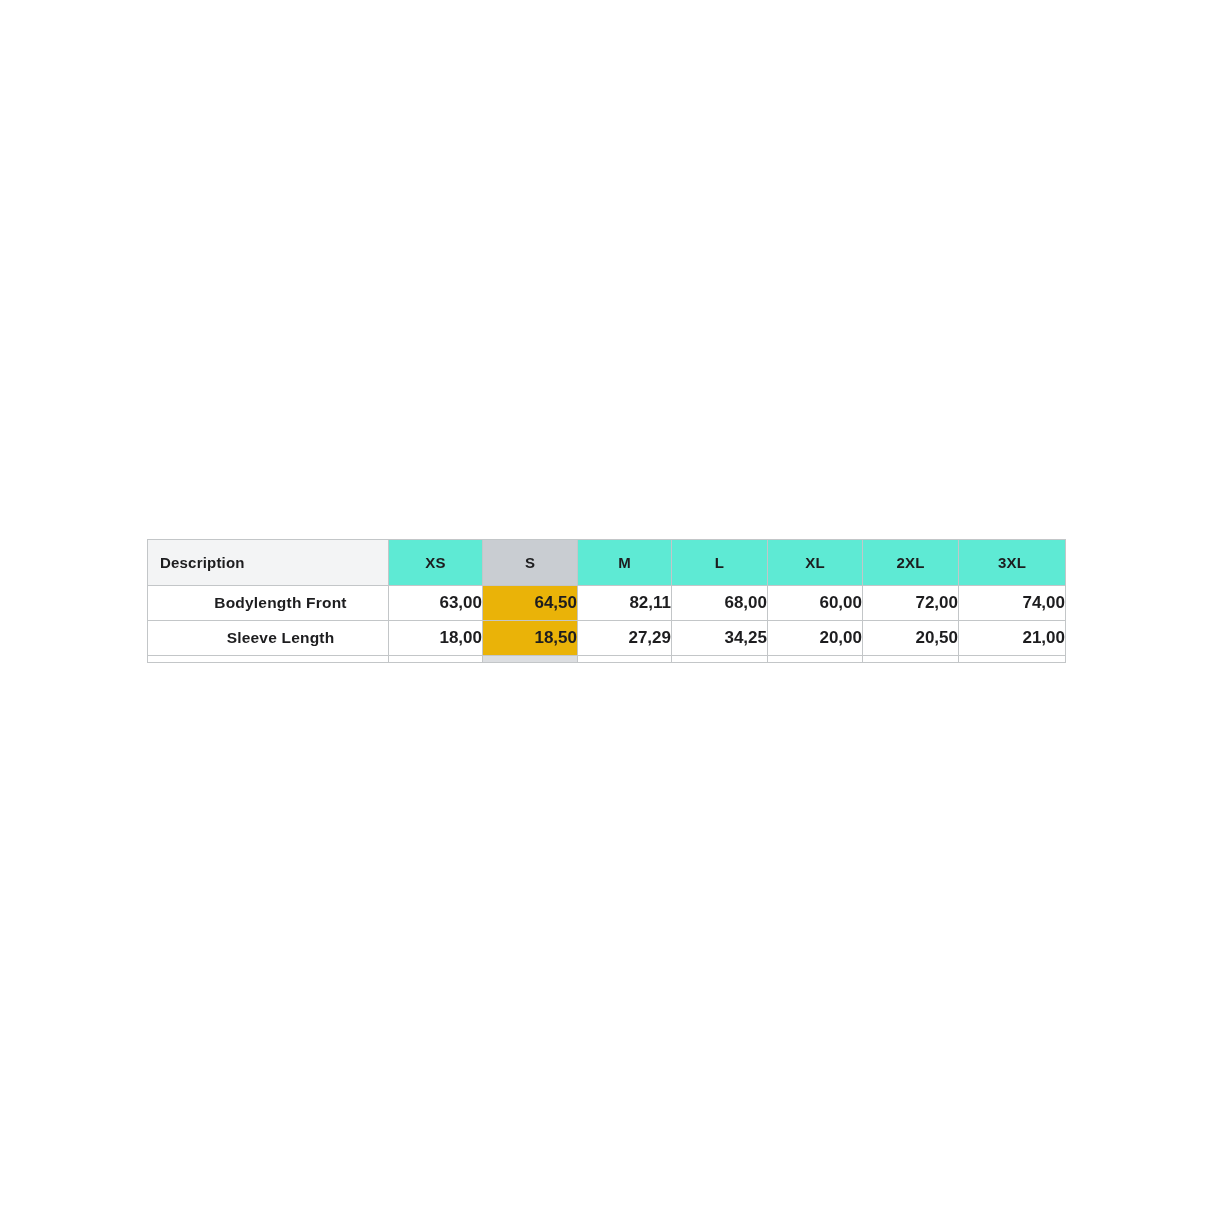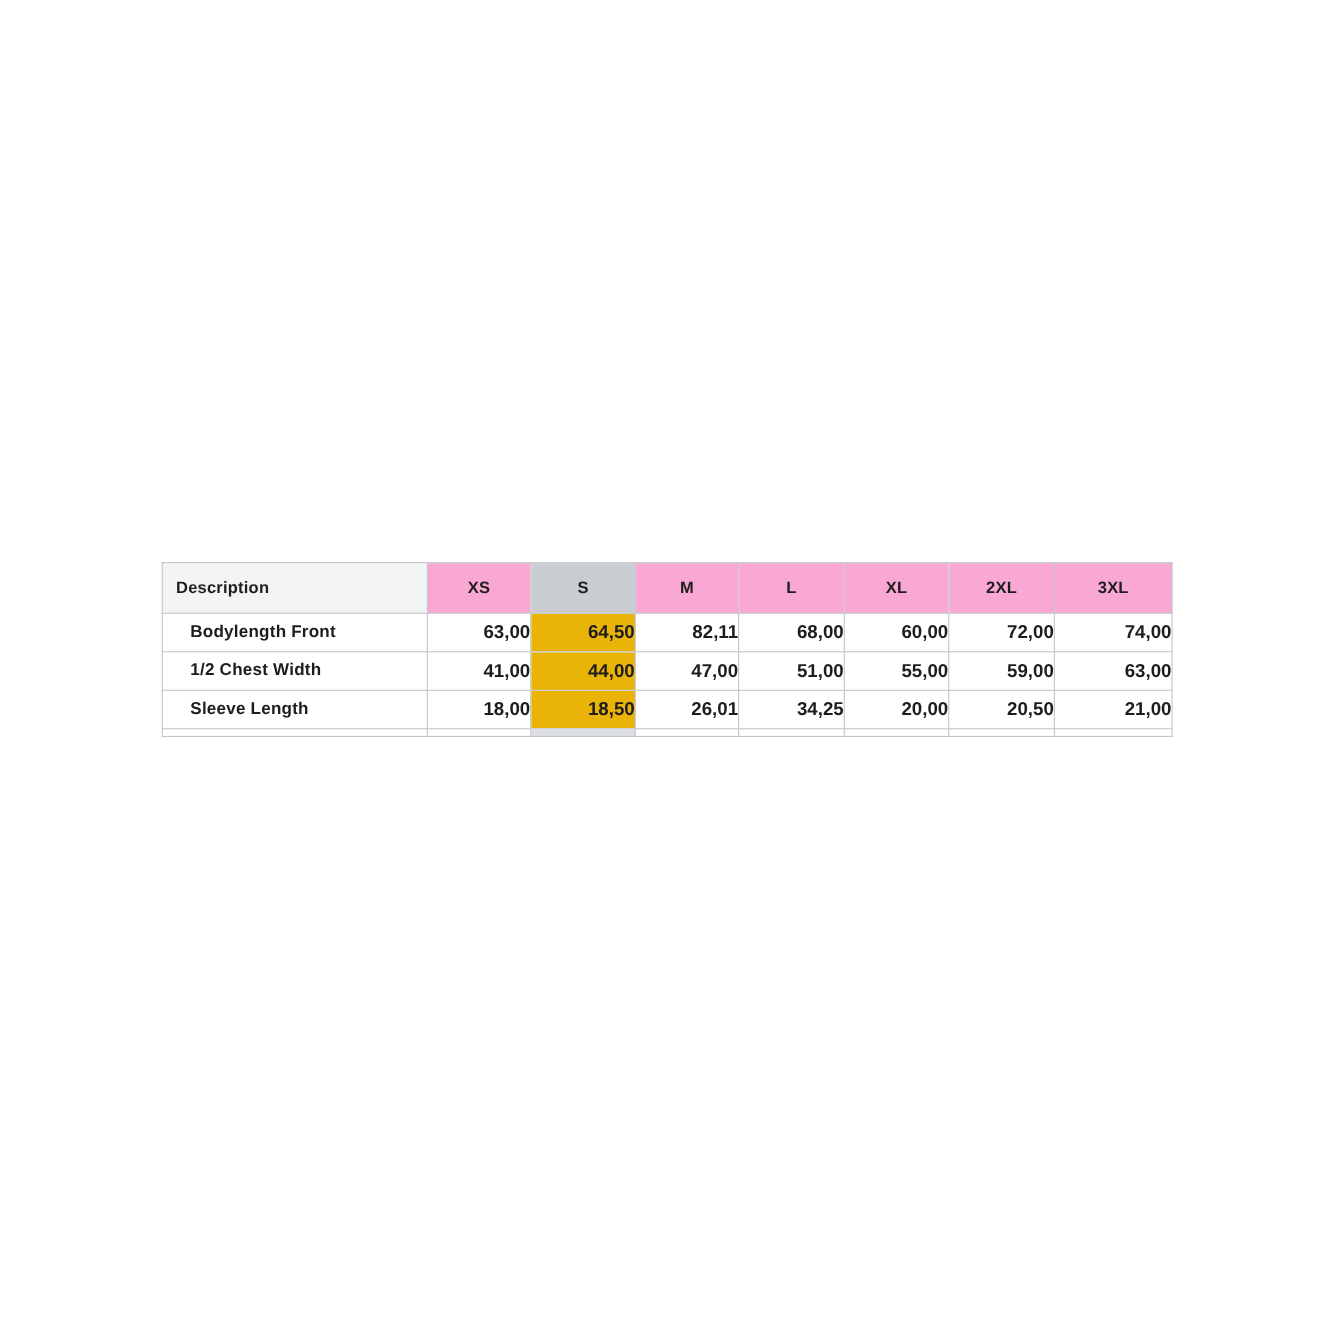--- a/index.html
+++ b/index.html
@@ -14,21 +14,21 @@
   .page {
     position: relative;
     width: 1214px;
     height: 1214px;
     background: #ffffff;
     overflow: hidden;
   }
   .table-wrap {
     position: absolute;
     left: 147px;
-    top: 511px;
+    top: 539px;
     width: 919px;
   }
   table.size-chart {
     border-collapse: collapse;
     table-layout: fixed;
     width: 918px;
     color: #1d1d1f;
   }
   table.size-chart th,
   table.size-chart td {
@@ -36,21 +36,21 @@
     box-sizing: border-box;
     padding: 0;
     white-space: nowrap;
     overflow: hidden;
   }
   
   tr.head-row {
     height: 46px;
   }
   tr.head-row th {
-    background: #f9a8d4;
+    background: #5eead4;
     font-size: 15px;
     font-weight: 700;
     letter-spacing: 0.2px;
     text-align: center;
     vertical-align: middle;
   }
   tr.head-row th.desc-head {
     background: #f3f4f5;
     text-align: left;
     padding-left: 12px;
@@ -64,21 +64,21 @@
   }
   tr.body-row td {
     background: #ffffff;
     font-size: 17px;
     font-weight: 700;
     text-align: right;
     vertical-align: middle;
   }
   tr.body-row td.desc-cell {
     font-size: 15.5px;
-    text-align: left;
+    text-align: center;
     padding-left: 25px;
     letter-spacing: 0.2px;
   }
   tr.body-row td.hl {
     background: #eab308;
   }
   
   tr.cut-row {
     height: 7px;
   }
@@ -121,36 +121,26 @@
           <td class="desc-cell">Bodylength Front</td>
           <td>63,00</td>
           <td class="hl">64,50</td>
           <td>82,11</td>
           <td>68,00</td>
           <td>60,00</td>
           <td>72,00</td>
           <td>74,00</td>
         </tr>
 
-        <tr class="body-row">
-          <td class="desc-cell">1/2 Chest Width</td>
-          <td>41,00</td>
-          <td class="hl">44,00</td>
-          <td>47,00</td>
-          <td>51,00</td>
-          <td>55,00</td>
-          <td>59,00</td>
-          <td>63,00</td>
-        </tr>
 
         <tr class="body-row">
           <td class="desc-cell">Sleeve Length</td>
           <td>18,00</td>
           <td class="hl">18,50</td>
-          <td>26,01</td>
+          <td>27,29</td>
           <td>34,25</td>
           <td>20,00</td>
           <td>20,50</td>
           <td>21,00</td>
         </tr>
 
         <tr class="cut-row">
           <td></td>
           <td></td>
           <td class="hl"></td>

